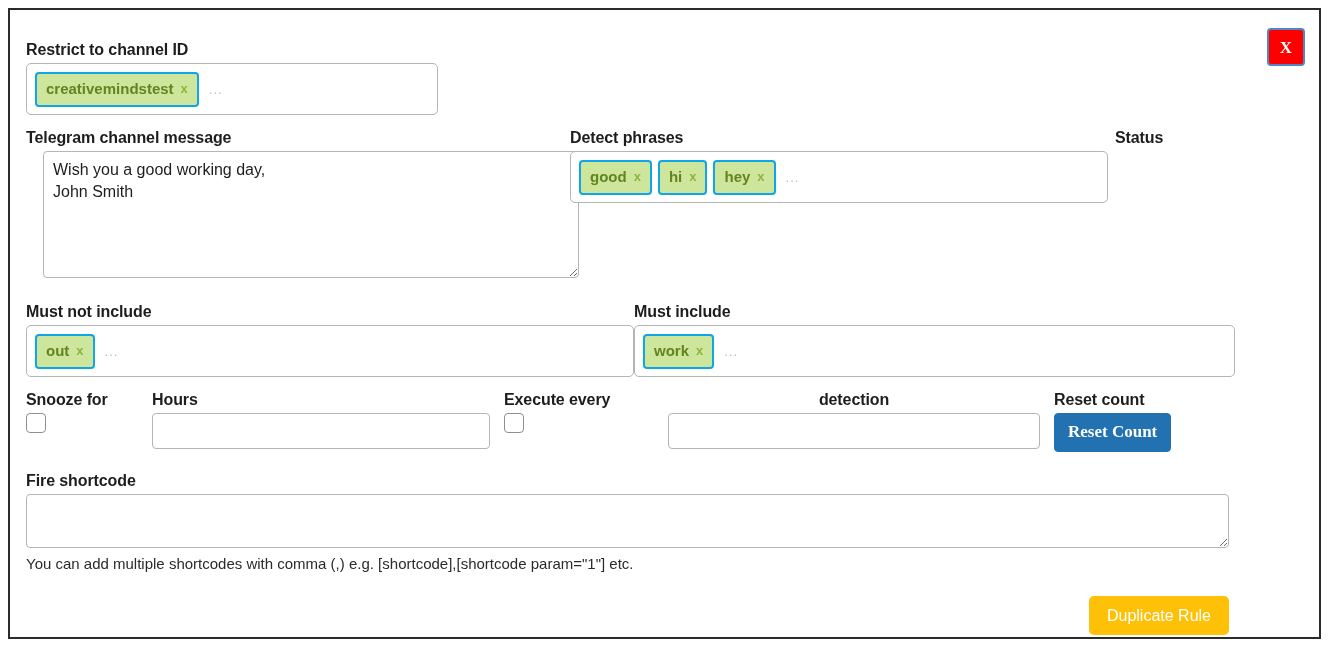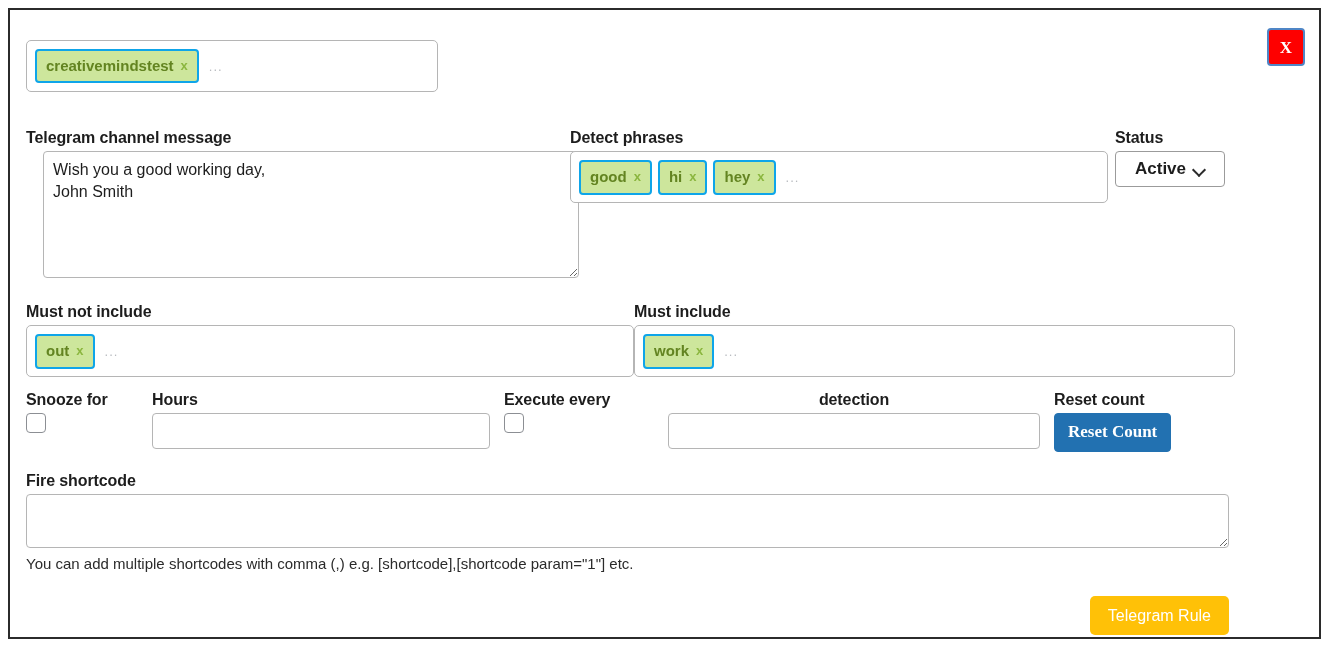--- a/index.html
+++ b/index.html
@@ -220,20 +220,21 @@
 </style>
 </head>
 <body>
 
 <div class="panel">
   <div class="panel-inner">
 
     <button class="close-btn" style="right:0px; top:4px;">X</button>
 
     <div class="col" style="position:absolute; left:2px; top:16px; width:412px;">
+      <div class="field-label">Restrict to channel ID</div>
       <div class="tag-box">
         <span class="tag">
           <span>creativemindstest</span>
           <span class="tag-x">x</span>
         </span>
         <span class="tag-placeholder">...</span>
       </div>
     </div>
 
     <div class="col" style="position:absolute; left:2px; top:104px; width:536px;">
@@ -256,24 +257,20 @@
         <span class="tag">
           <span>hey</span>
           <span class="tag-x">x</span>
         </span>
         <span class="tag-placeholder">...</span>
       </div>
     </div>
 
     <div class="col" style="position:absolute; left:1091px; top:104px; width:120px;">
       <div class="field-label">Status</div>
-      <div class="status-select">
-        <span class="sel-val">Active</span>
-        <span class="chev"></span>
-      </div>
     </div>
 
     <div class="col" style="position:absolute; left:2px; top:278px; width:608px;">
       <div class="field-label">Must not include</div>
       <div class="tag-box">
         <span class="tag">
           <span>out</span>
           <span class="tag-x">x</span>
         </span>
         <span class="tag-placeholder">...</span>
@@ -316,17 +313,17 @@
       <button class="btn-blue" style="align-self:flex-start;">Reset Count</button>
     </div>
 
     <div class="col" style="position:absolute; left:2px; top:447px; width:1203px;">
       <div class="field-label">Fire shortcode</div>
       <textarea class="txt-area" rows="2" style="height: 54px;"></textarea>
       <div class="help-text">You can add multiple shortcodes with comma (,) e.g. [shortcode],[shortcode param="1"] etc.</div>
     </div>
 
     <div style="position:absolute; left:2px; top:572px; width:1203px; display:flex; justify-content:flex-end;">
-      <button class="btn-amber">Telegram Rule</button>
+      <button class="btn-amber">Duplicate Rule</button>
     </div>
 
   </div>
 </div>
 
 </body></html>

